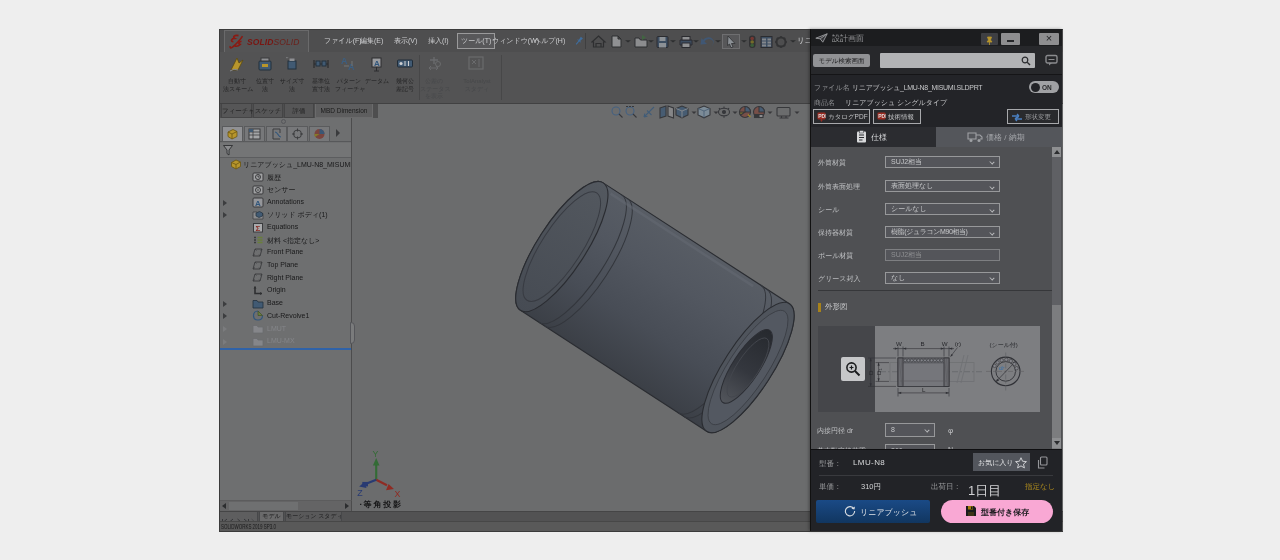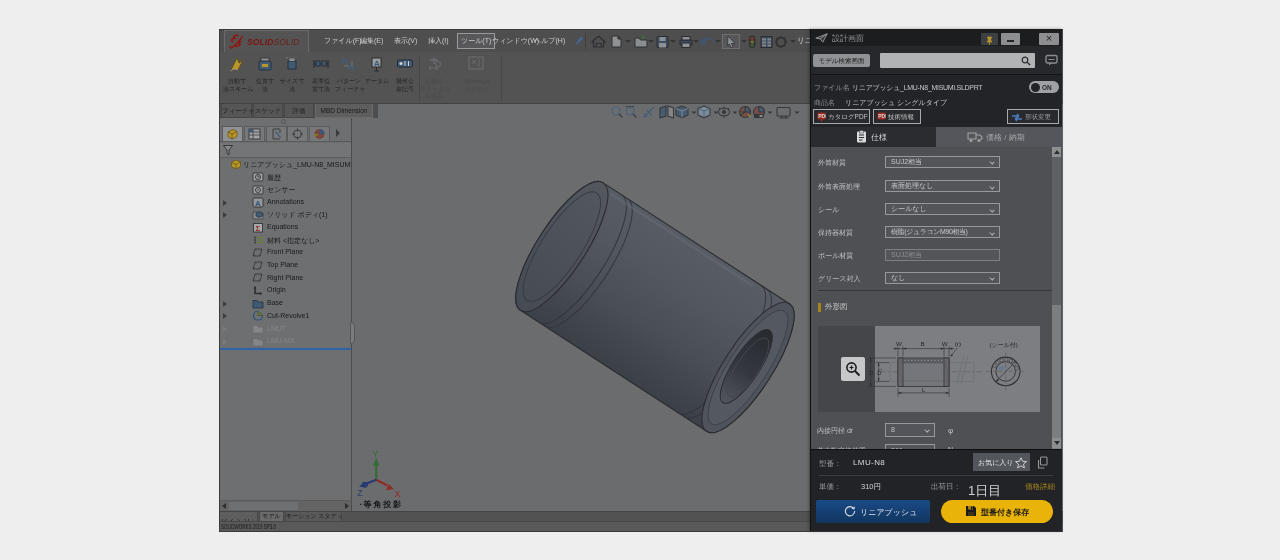--- a/index.html
+++ b/index.html
@@ -631,29 +631,29 @@
     </div>
     <svg class="abs" style="left:226px;top:6px" width="11" height="13" viewBox="0 0 11 13">
         <rect x="3.5" y="1" width="6.5" height="8" rx="1" fill="none" stroke="#95969a" stroke-width="1.1"></rect>
         <path d="M1.5 4 v8 h6" fill="none" stroke="#95969a" stroke-width="1.1"></path>
       </svg>
     <div class="abs" style="left:8px;top:24.5px;width:234px;height:1px;background:#393a3e"></div>
     <div class="abs jp" style="left:8px;top:31.5px;font-size:7.5px;color:#9b9c9e">単価：</div>
     <div class="abs jp" style="left:50px;top:31.5px;font-size:7.5px;color:#d2d3d5">310円</div>
     <div class="abs jp" style="left:120px;top:31.5px;font-size:7.5px;color:#9b9c9e">出荷日：</div>
     <div class="abs jp" style="left:157px;top:31.5px;font-size:13px;color:#d2d3d5">1日目</div>
-    <div class="abs jp" style="left:214px;top:31.5px;font-size:7.5px;color:#a8871e">価格詳細</div>
+    <div class="abs jp" style="left:214px;top:31.5px;font-size:7.5px;color:#a8871e">指定なし</div>
     <div class="abs" style="left:5px;top:49.5px;width:114px;height:23px;background:linear-gradient(#1a4a86,#113660);border-radius:2px">
       <svg class="abs" style="left:28px;top:5.5px" width="12" height="12" viewBox="0 0 13 13">
           <path d="M10.8 4.2 A 5 5 0 1 0 11.5 6.5" fill="none" stroke="#d8dde2" stroke-width="1.2"></path>
           <path d="M11.9 1.6 L11.3 5 L8 4 Z" fill="#d8dde2"></path>
         </svg>
       <div class="abs jp" style="left:44px;top:7px;font-size:8px;color:#dfe2e6">リニアブッシュ</div>
     </div>
-    <div class="abs" style="left:130px;top:49.5px;width:112px;height:23px;background:#eab308;border-radius:12px">
+    <div class="abs" style="left:130px;top:49.5px;width:112px;height:23px;background:#f9a8d4;border-radius:12px">
       <svg class="abs" style="left:24px;top:5.5px" width="12" height="12" viewBox="0 0 12 12">
           <path d="M1 1 h8 l2 2 v8 h-10 z" fill="#1b1b1d"></path>
           <rect x="3" y="1" width="5" height="3.5" fill="#a37d08"></rect>
           <rect x="6" y="1.5" width="1.5" height="2.5" fill="#1b1b1d"></rect>
           <rect x="3" y="7" width="6" height="4" fill="#a37d08" opacity="0.25"></rect>
         </svg>
       <div class="abs jp" style="left:40px;top:7px;font-size:8px;font-weight:bold;color:#17181b">型番付き保存</div>
     </div>
   </div>
 </div>

